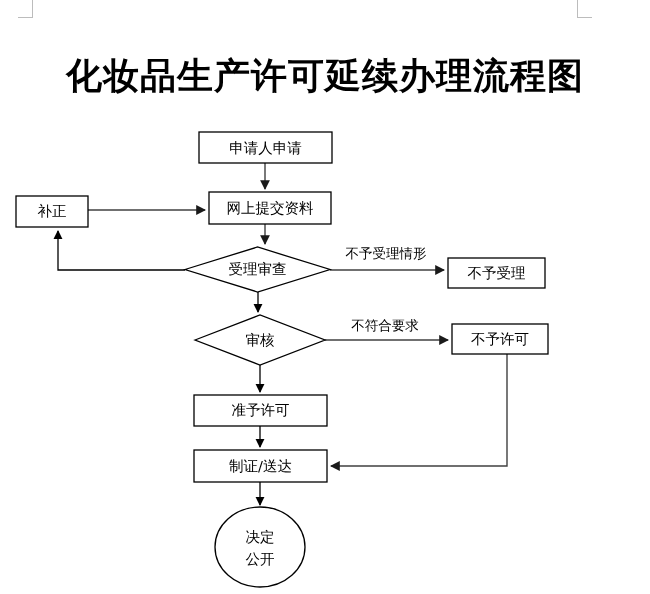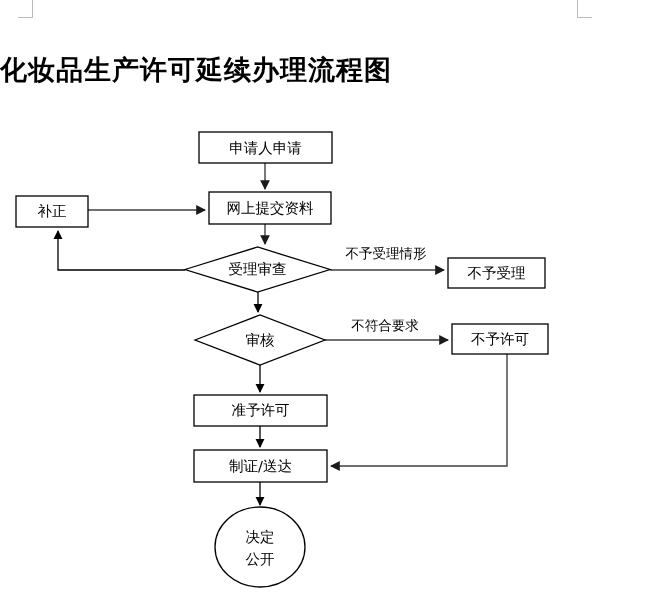--- a/index.html
+++ b/index.html
@@ -32,23 +32,24 @@
     top: 0px;
     border-left: 1.5px solid #bcbcbc;
     border-bottom: 1.5px solid #bcbcbc;
   }
   
   #title {
     position: absolute;
     left: 0;
     top: 52px;
     width: 650px;
+    text-align: center;
     font-family: "DejaVu Serif", "Liberation Serif", serif;
     font-weight: bold;
-    font-size: 27px;
+    font-size: 36px;
     letter-spacing: 1px;
     color: #000000;
     white-space: nowrap;
   }
   
   #diagram {
     position: absolute;
     left: 0;
     top: 0;
     width: 650px;

